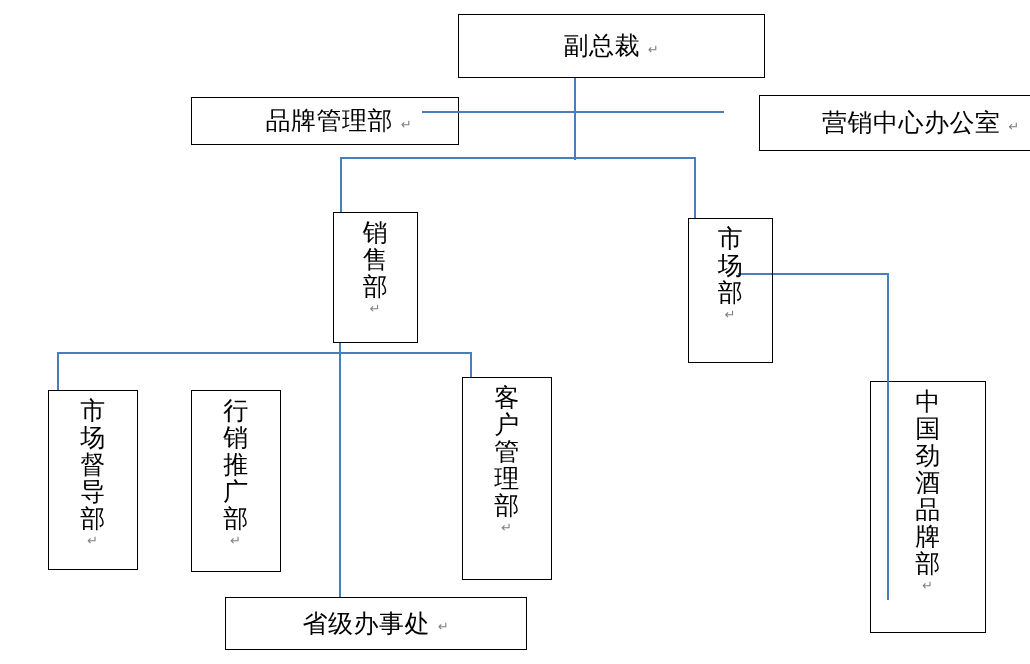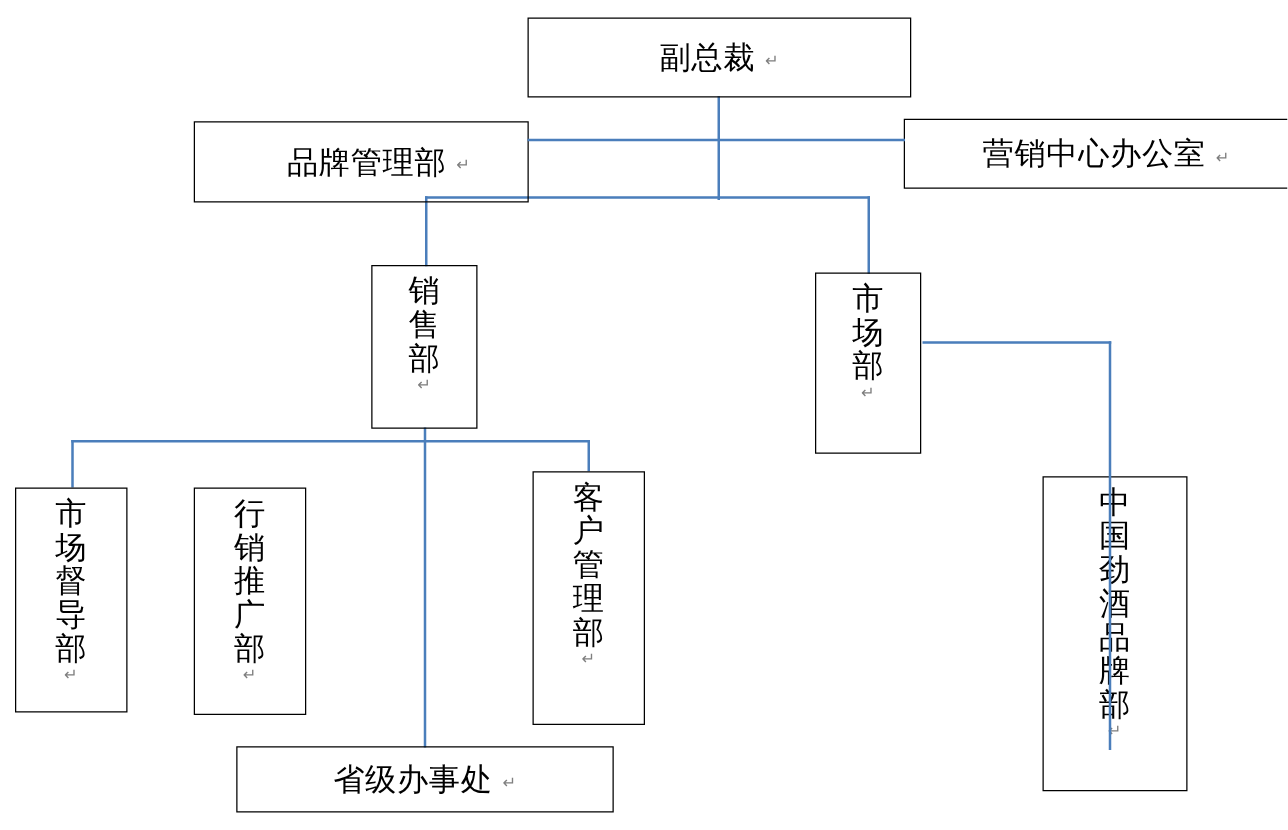--- a/index.html
+++ b/index.html
@@ -20,20 +20,21 @@
   
   .node {
     position: absolute;
     box-sizing: border-box;
     border: 1px solid #000000;
     background: transparent;
     display: flex;
     align-items: center;
     justify-content: center;
     z-index: 3;
+    margin-left: 36px;
   }
   .node .label {
     display: flex;
     align-items: center;
     justify-content: center;
     color: #000000;
     white-space: nowrap;
     letter-spacing: 0.02em;
   }
   
@@ -106,21 +107,21 @@
   <div class="conn h" style="left:738px; top:273px; width:151px;"></div>
   <div class="conn v over" style="left:887px; top:273px; height:327px;"></div>
 
   <div class="node horiz" style="left:422px; top:14px; width:307px; height:64px;">
     <span class="label">
       <span>副总裁</span>
       <span class="pilcrow">↵</span>
     </span>
   </div>
 
-  <div class="node horiz" style="left:155px; top:97px; width:268px; height:65px;padding-left:28px;">
+  <div class="node horiz" style="left:155px; top:97px; width:268px; height:48px;padding-left:28px;">
     <span class="label">
       <span>品牌管理部</span>
       <span class="pilcrow">↵</span>
     </span>
   </div>
 
   <div class="node horiz" style="left:723px; top:95px; width:324px; height:56px;">
     <span class="label">
       <span>营销中心办公室</span>
       <span class="pilcrow">↵</span>

